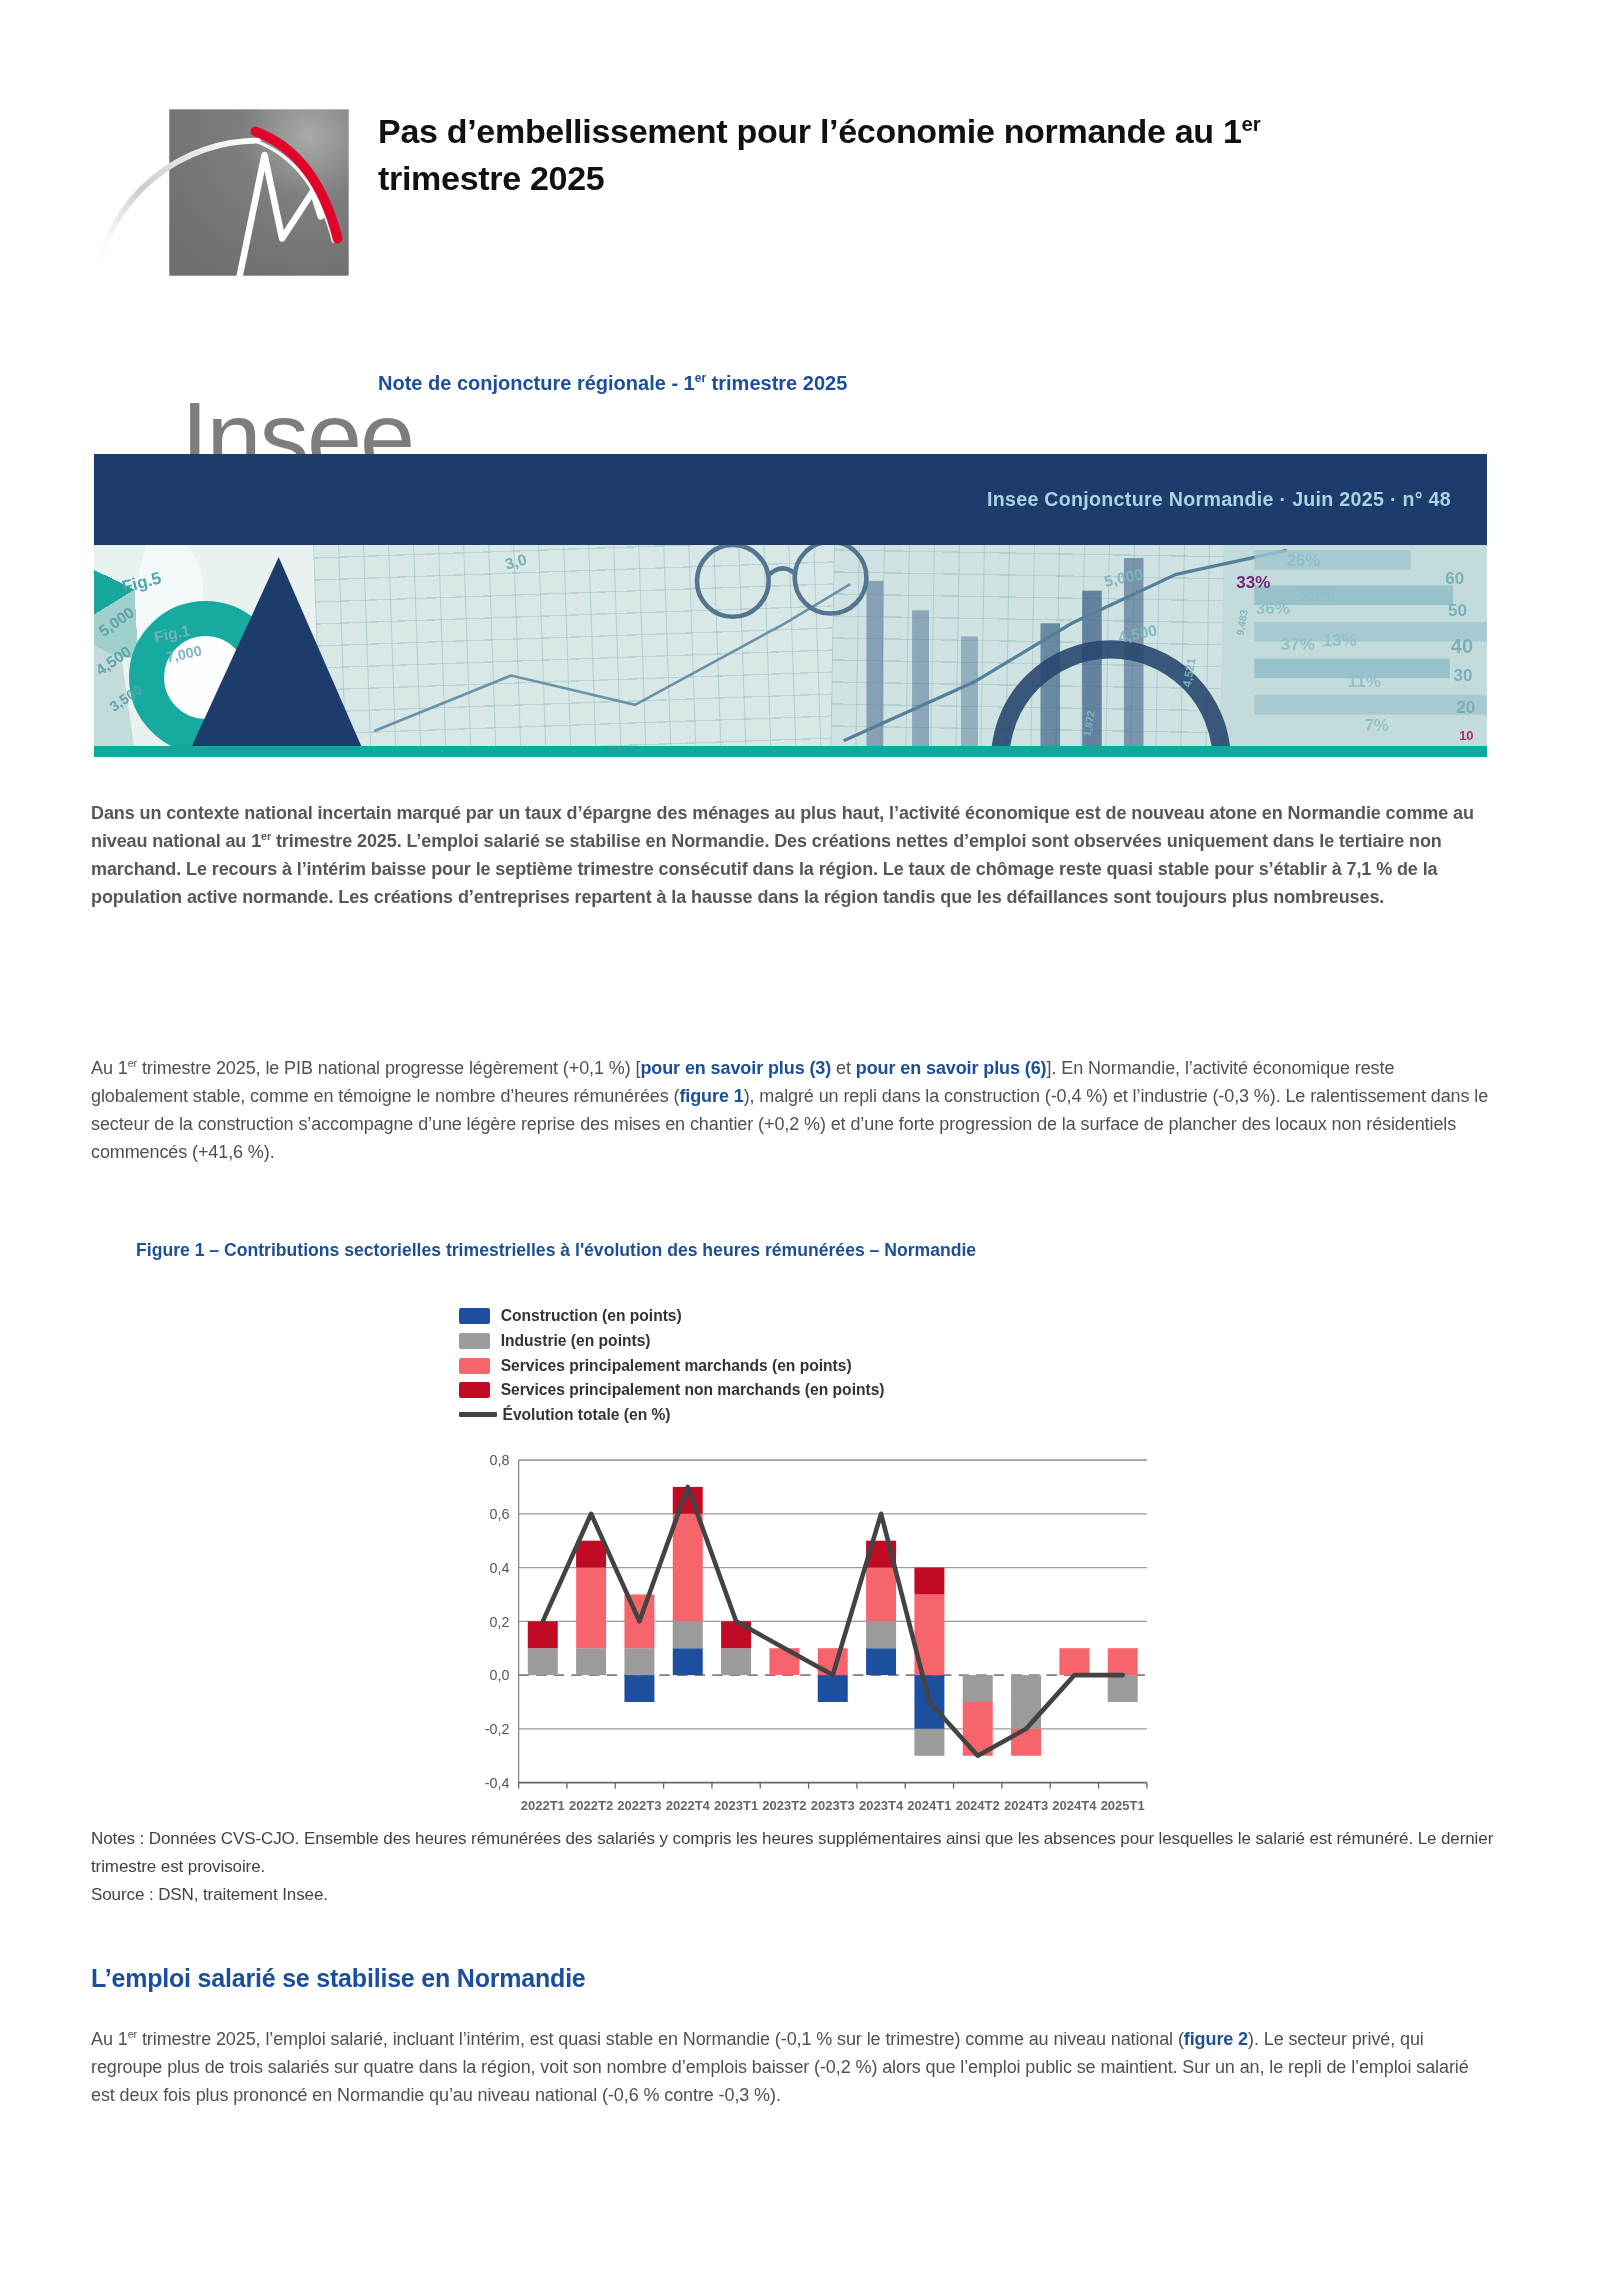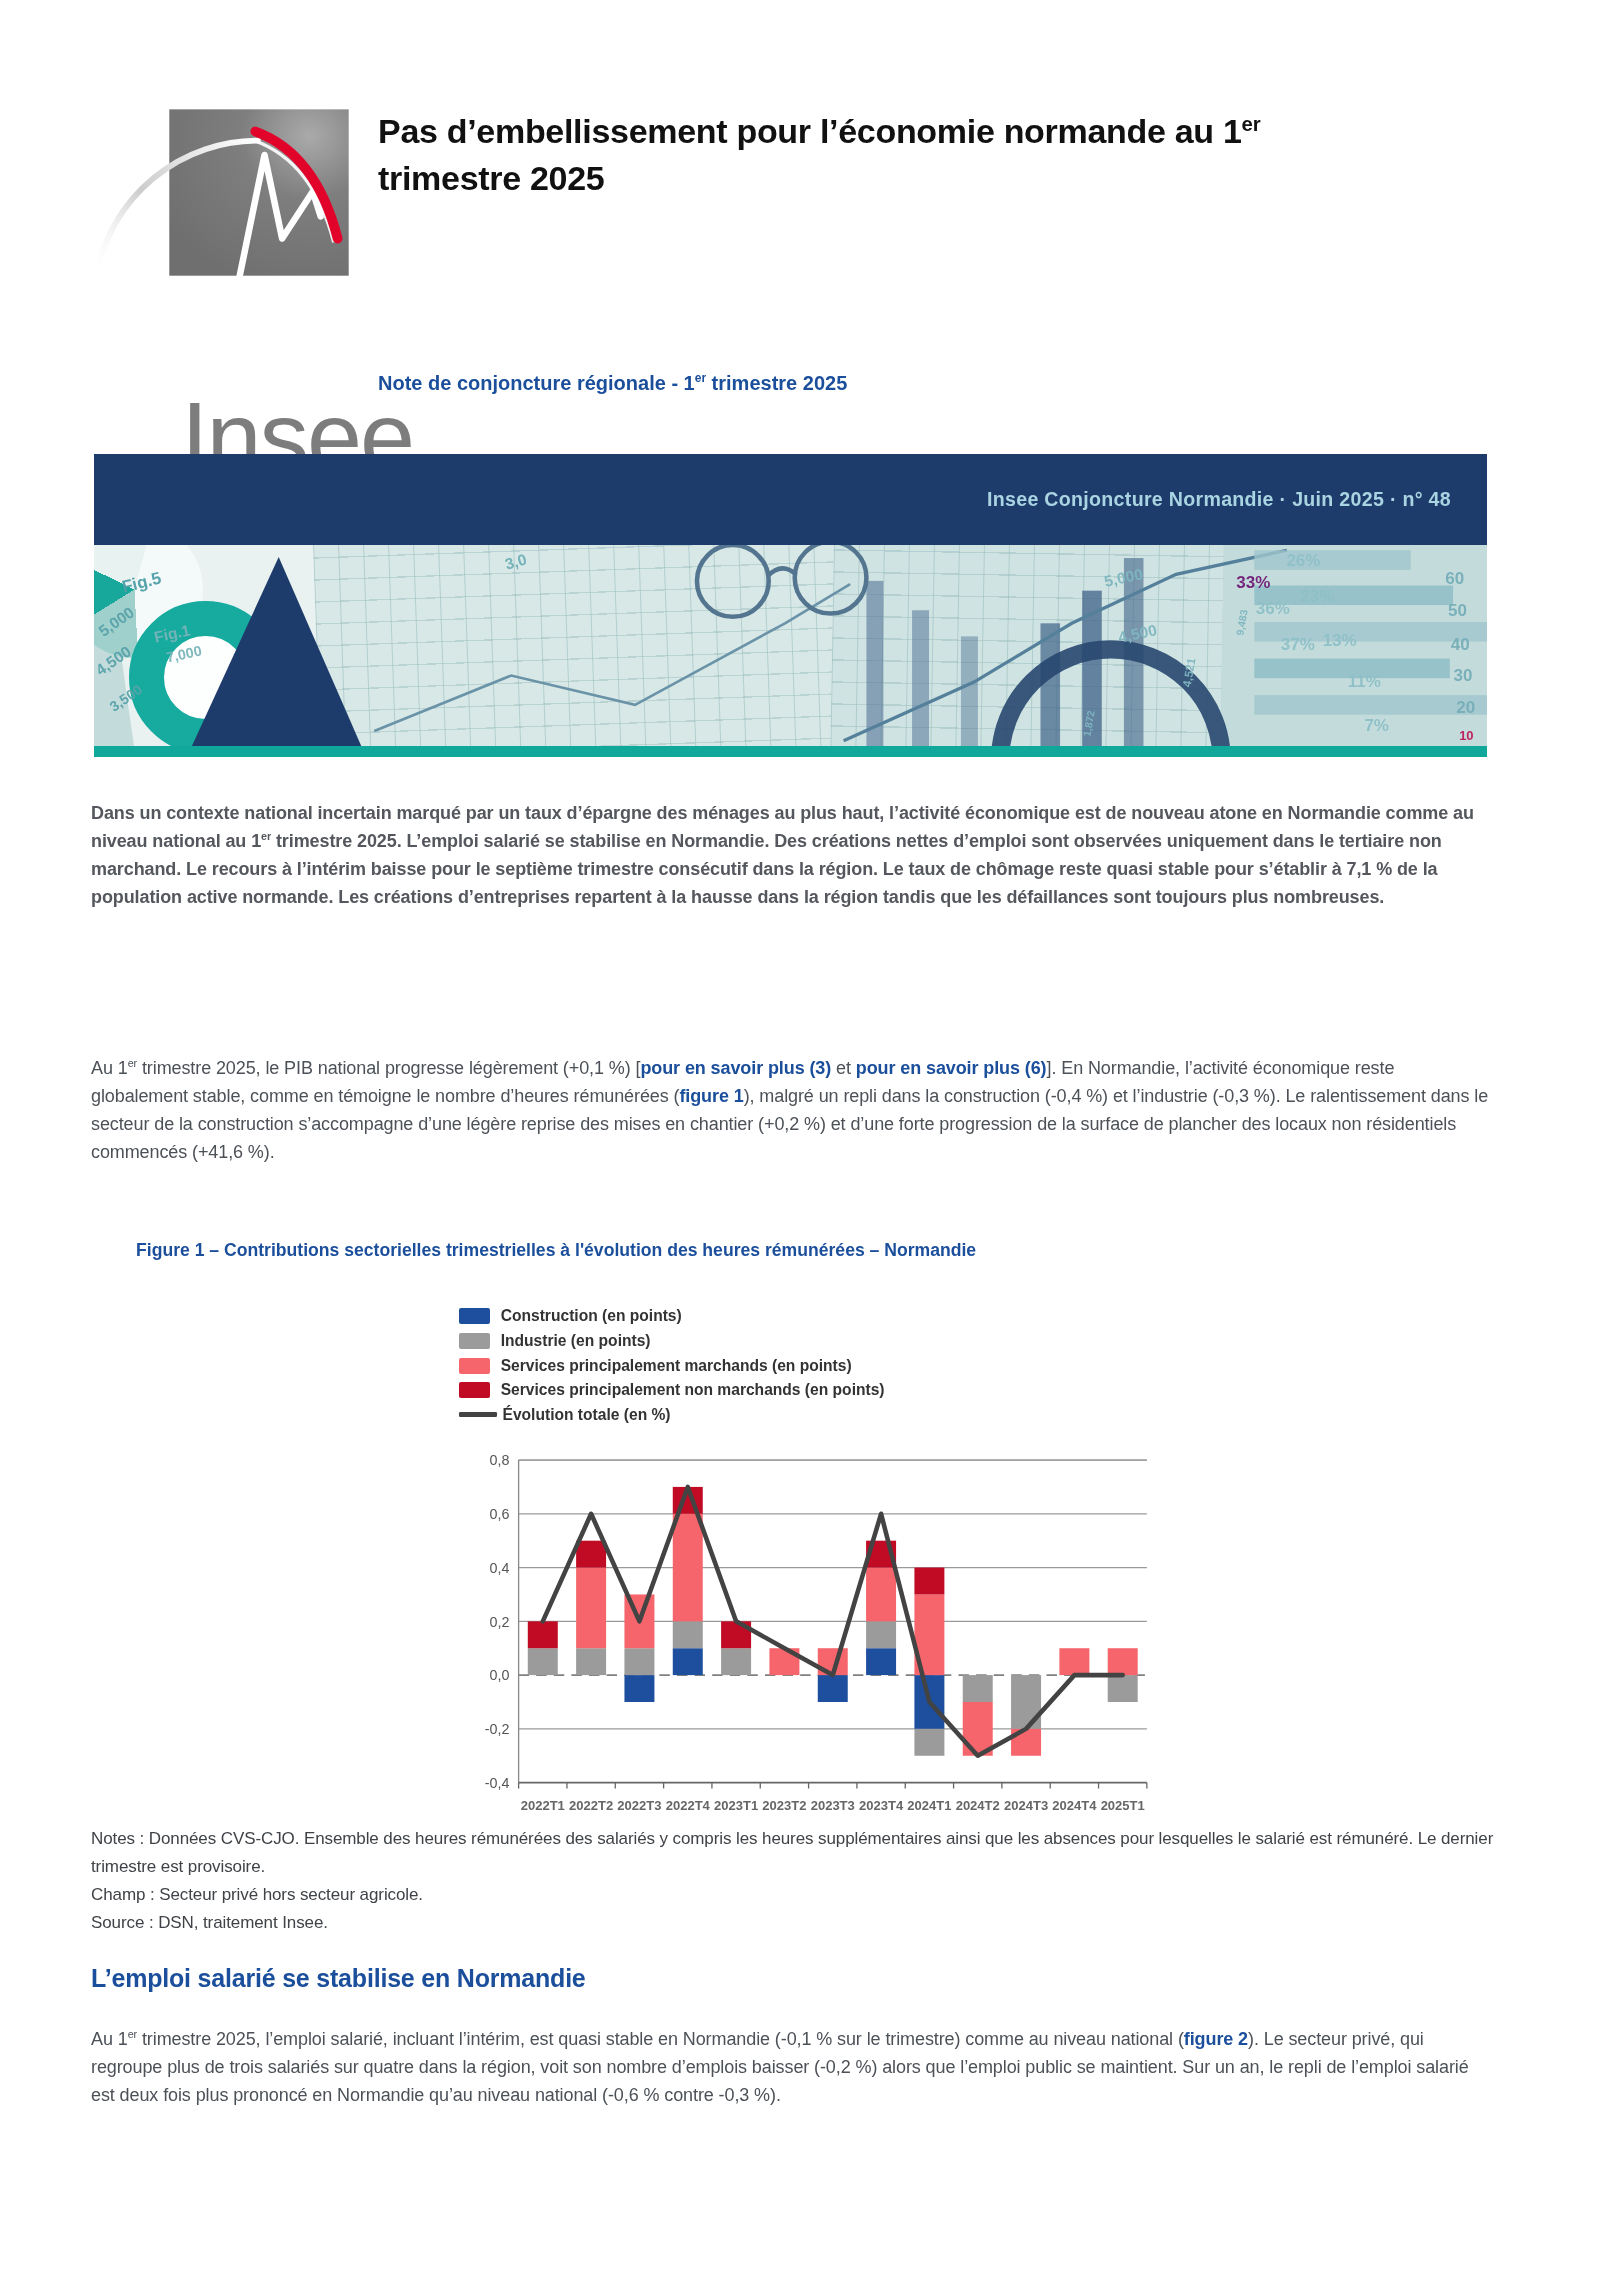--- a/index.html
+++ b/index.html
@@ -120,21 +120,21 @@
           <span style="left: 82%; top: 14%; font-size: 17px; color: #701a75; opacity: 0.95; transform: rotate(0deg);">33%</span>
           <span style="left: 85.6%; top: 3%; font-size: 17px; color: rgb(143, 192, 200); opacity: 0.95; transform: rotate(0deg);">26%</span>
           <span style="left: 83.4%; top: 27%; font-size: 17px; color: rgb(143, 192, 200); opacity: 0.95; transform: rotate(0deg);">36%</span>
           <span style="left: 86.6%; top: 21%; font-size: 17px; color: rgb(143, 192, 200); opacity: 0.95; transform: rotate(0deg);">23%</span>
           <span style="left: 85.2%; top: 45%; font-size: 17px; color: rgb(143, 192, 200); opacity: 0.95; transform: rotate(0deg);">37%</span>
           <span style="left: 88.2%; top: 43%; font-size: 17px; color: rgb(143, 192, 200); opacity: 0.95; transform: rotate(0deg);">13%</span>
           <span style="left: 90%; top: 63%; font-size: 17px; color: rgb(143, 192, 200); opacity: 0.95; transform: rotate(0deg);">11%</span>
           <span style="left: 91.2%; top: 85%; font-size: 17px; color: rgb(143, 192, 200); opacity: 0.95; transform: rotate(0deg);">7%</span>
           <span style="left: 97%; top: 12%; font-size: 17px; color: rgb(119, 174, 185); opacity: 0.95; transform: rotate(0deg);">60</span>
           <span style="left: 97.2%; top: 28%; font-size: 17px; color: rgb(119, 174, 185); opacity: 0.95; transform: rotate(0deg);">50</span>
-          <span style="left: 97.4%; top: 45%; font-size: 17px; color: rgb(119, 174, 185); opacity: 0.95; transform: rotate(0deg);">40</span>
+          <span style="left: 97.4%; top: 45%; font-size: 20px; color: rgb(119, 174, 185); opacity: 0.95; transform: rotate(0deg);">40</span>
           <span style="left: 97.6%; top: 60%; font-size: 17px; color: rgb(119, 174, 185); opacity: 0.95; transform: rotate(0deg);">30</span>
           <span style="left: 97.8%; top: 76%; font-size: 17px; color: rgb(119, 174, 185); opacity: 0.95; transform: rotate(0deg);">20</span>
           <span style="left: 98%; top: 91%; font-size: 13px; color: #be185d; opacity: 0.95; transform: rotate(0deg);">10</span>
           <span style="left: 77.5%; top: 60%; font-size: 11.7px; color: rgb(127, 182, 192); opacity: 0.95; transform: rotate(-80deg);">4,521</span>
           <span style="left: 70.5%; top: 86%; font-size: 10.4px; color: rgb(127, 182, 192); opacity: 0.95; transform: rotate(-80deg);">1,872</span>
           <span style="left: 81.5%; top: 36%; font-size: 10.4px; color: rgb(127, 182, 192); opacity: 0.95; transform: rotate(-80deg);">9,483</span>
         </div>
     </div>
     <div class="abs" id="teal-strip"></div>
   </div>
@@ -244,21 +244,20 @@
           <text x="726.3076923076924" y="557" text-anchor="middle" font-size="20" font-weight="600" fill="#666">2024T1</text>
           <text x="800.4615384615386" y="557" text-anchor="middle" font-size="20" font-weight="600" fill="#666">2024T2</text>
           <text x="874.6153846153846" y="557" text-anchor="middle" font-size="20" font-weight="600" fill="#666">2024T3</text>
           <text x="948.7692307692308" y="557" text-anchor="middle" font-size="20" font-weight="600" fill="#666">2024T4</text>
           <text x="1022.923076923077" y="557" text-anchor="middle" font-size="20" font-weight="600" fill="#666">2025T1</text>
         </svg></div>
   </div>
 
   <div class="abs" id="notes">
     <p style="margin:0;">Notes : Données CVS-CJO. Ensemble des heures rémunérées des salariés y compris les heures supplémentaires ainsi que les absences pour lesquelles le salarié est rémunéré. Le dernier trimestre est provisoire.</p>
-    <p style="margin:0;">Champ : Secteur privé hors secteur agricole.</p>
     <p style="margin:0;">Source : DSN, traitement Insee.</p>
   </div>
 
   <h2 class="abs section-h" id="sec2-h" style="margin:0;">L’emploi salarié se stabilise en Normandie</h2>
   <p class="abs body-text" id="sec2-p1" style="margin:0;"><span>Au 1</span><sup>er</sup><span> trimestre 2025, l’emploi salarié, incluant l’intérim, est quasi stable en Normandie (-0,1 % sur le trimestre) comme au niveau national (</span><span class="link">figure 2</span><span>). Le secteur privé, qui regroupe plus de trois salariés sur quatre dans la région, voit son nombre d’emplois baisser (-0,2 %) alors que l’emploi public se maintient. Sur un an, le repli de l’emploi salarié est deux fois plus prononcé en Normandie qu’au niveau national (-0,6 % contre -0,3 %).</span></p>
 
 </div>
 
 
 </body></html>

